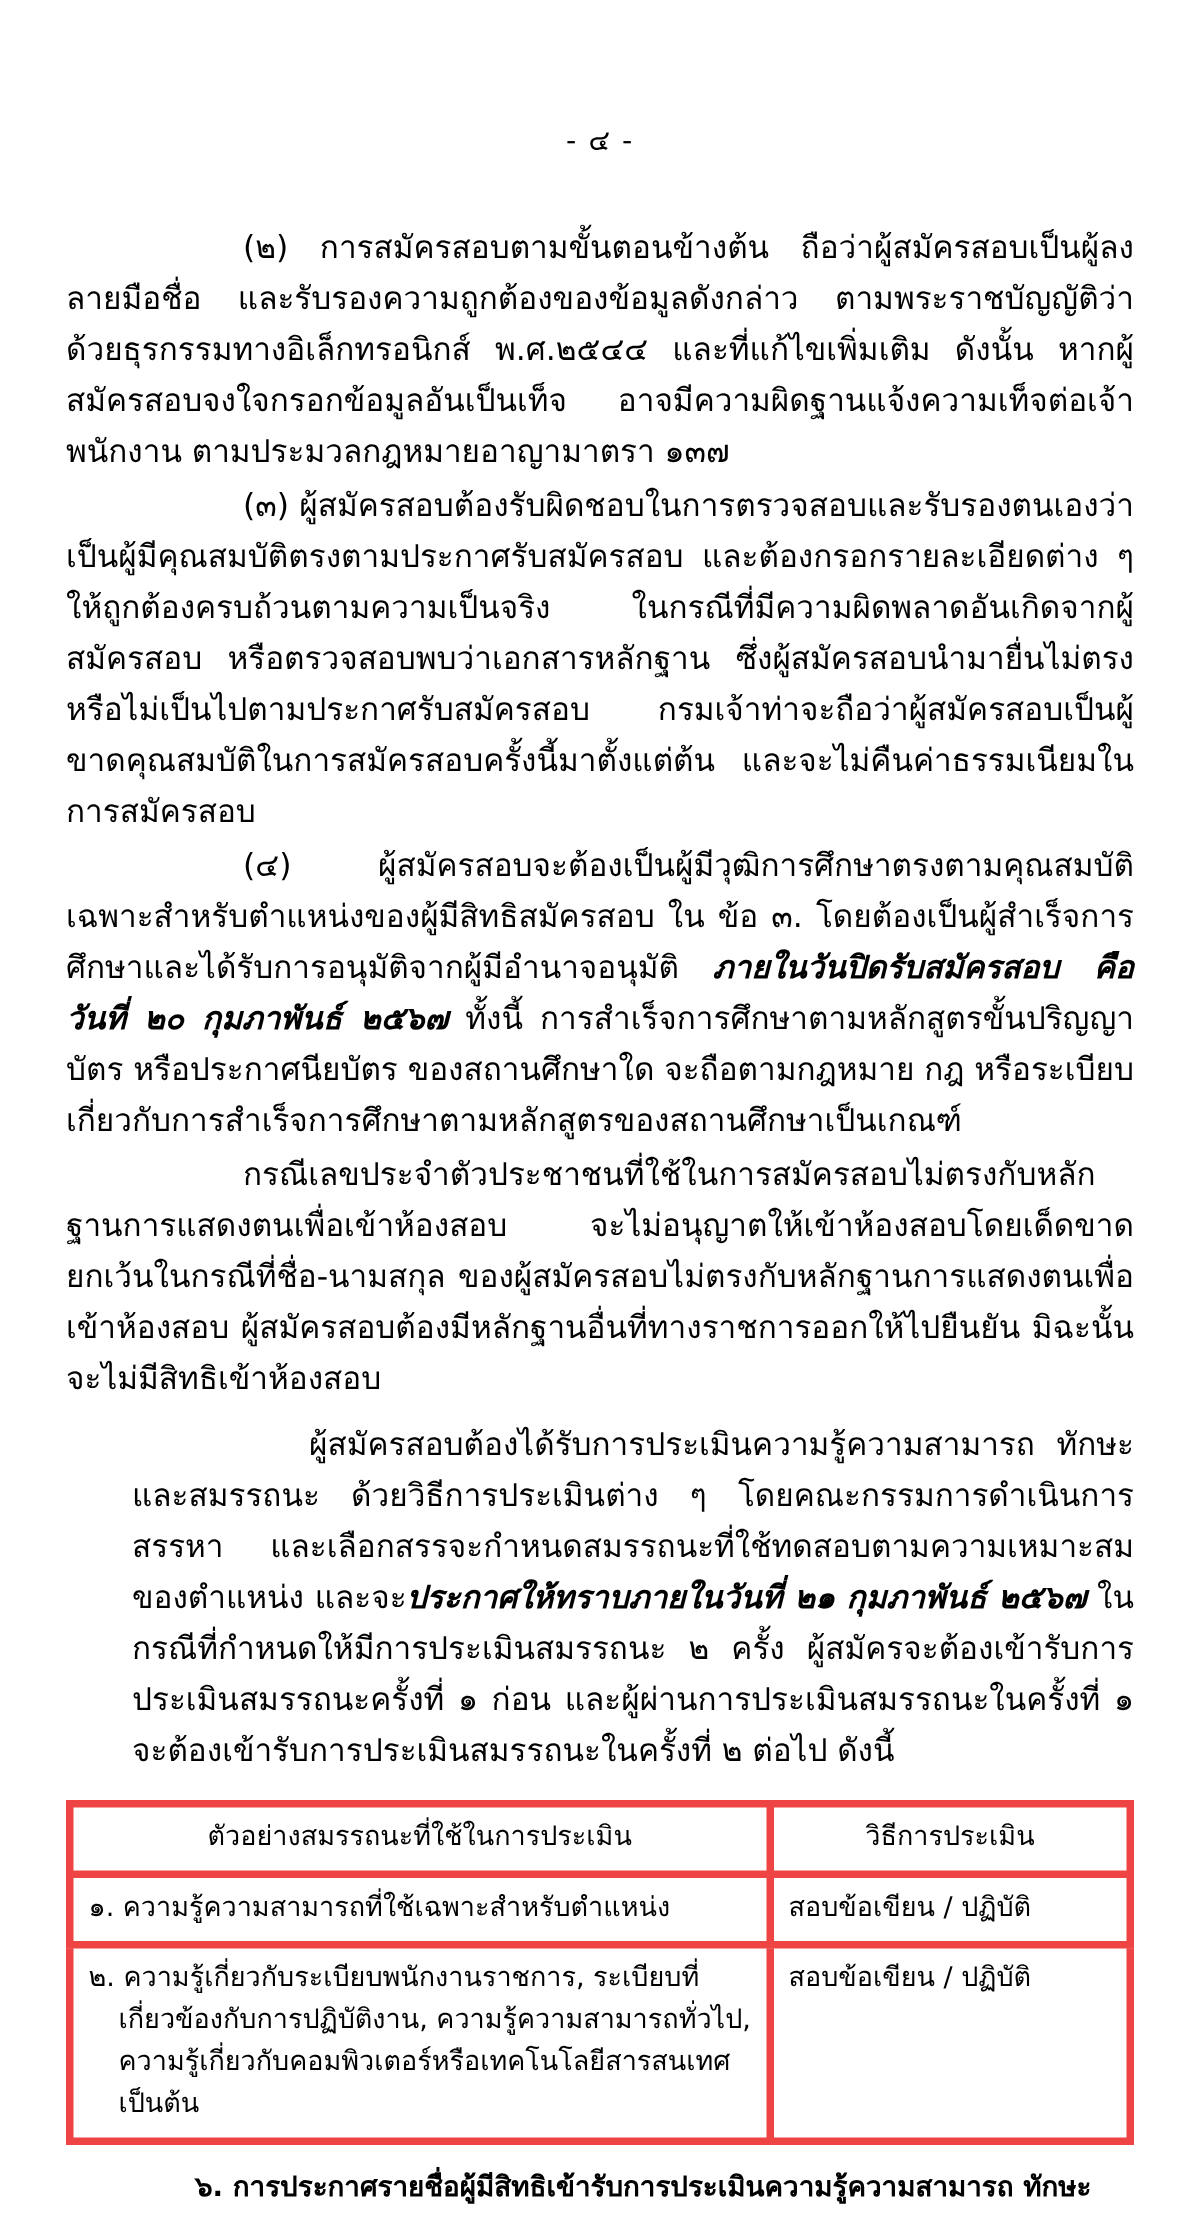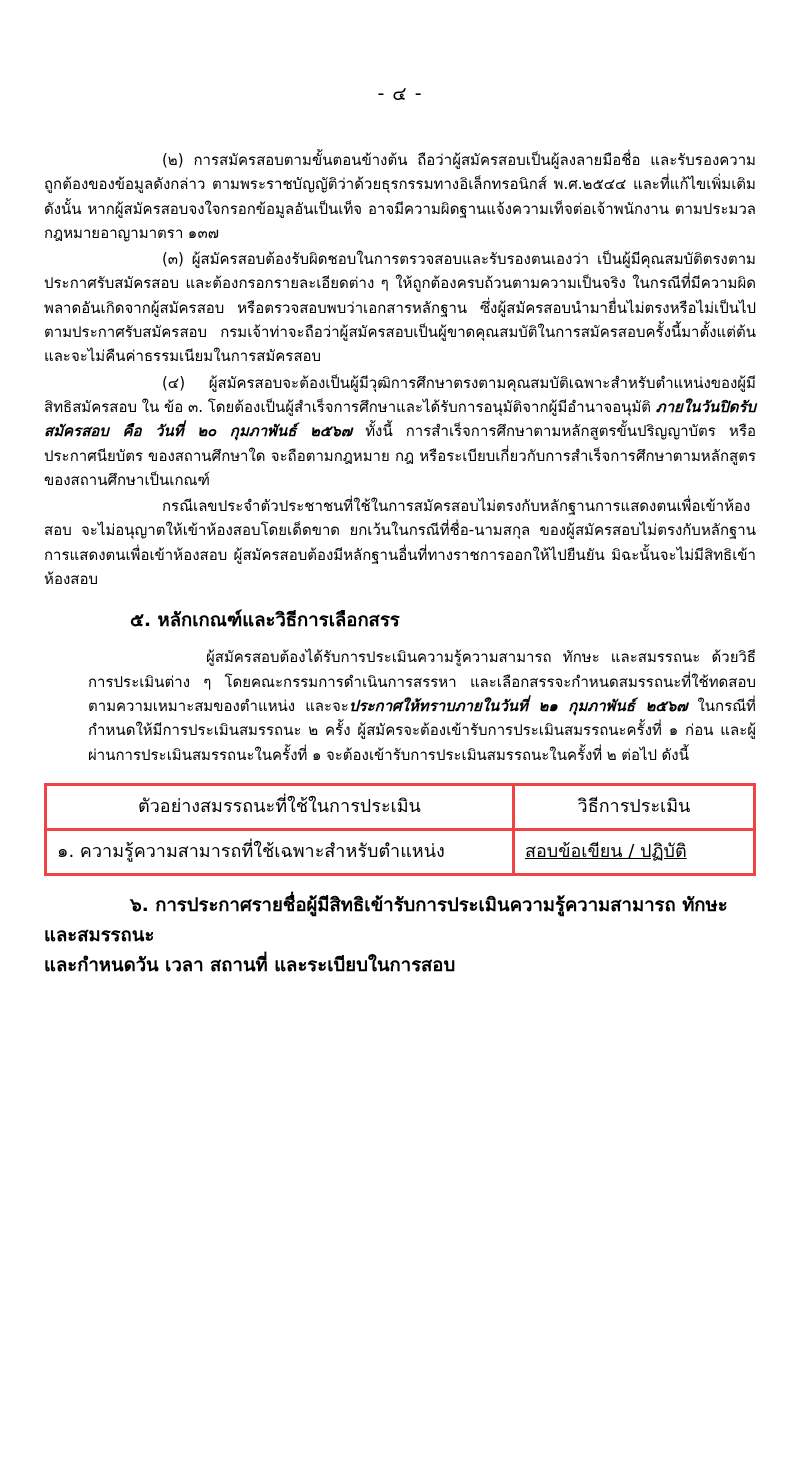--- a/index.html
+++ b/index.html
@@ -21,21 +21,21 @@
     padding: 78px 44px 40px 44px;
   }
   .page-number {
     text-align: center;
     font-size: 19px;
     letter-spacing: 1px;
     margin-bottom: 40px;
   }
   p {
     margin: 0;
-    font-size: 15px;
+    font-size: 21px;
     line-height: 1.62;
     text-align: justify;
     text-justify: inter-word;
     word-spacing: -0.2px;
   }
   .indent-lg {
     text-indent: 118px;
   }
   .para-block {
     margin-bottom: 2px;
@@ -55,35 +55,34 @@
     text-indent: 0;
   }
   .bold { font-weight: bold; font-style: italic; }
   table.assess {
     width: 100%;
     border-collapse: collapse;
     margin-top: 16px;
     margin-bottom: 12px;
   }
   table.assess th, table.assess td {
-    border: 3px solid #ef4444;
+    border: 5px solid #ef4444;
     padding: 6px 10px 8px 10px;
     font-size: 18px;
     line-height: 1.55;
     vertical-align: top;
     text-align: left;
   }
   table.assess th {
     text-align: center;
     font-weight: normal;
   }
   table.assess td.col-method {
     width: 34%;
     white-space: nowrap;
-    text-decoration: underline;
   }
   table.assess th.col-method {
     width: 34%;
   }
   .cell-indent {
     display: block;
     padding-left: 20px;
     text-indent: -20px;
   }
   .tight { margin-top: 10px; margin-left: 44px; }
@@ -104,39 +103,44 @@
   </div>
 
   <div class="para-block">
     <p class="indent-lg"><span>(๔) ผู้สมัครสอบจะต้องเป็นผู้มีวุฒิการศึกษาตรงตามคุณสมบัติเฉพาะสำหรับตำแหน่งของผู้มีสิทธิสมัครสอบ ใน ข้อ ๓. โดยต้องเป็นผู้สำเร็จการศึกษาและได้รับการอนุมัติจากผู้มีอำนาจอนุมัติ </span><span class="bold">ภายในวันปิดรับสมัครสอบ คือ วันที่ ๒๐ กุมภาพันธ์ ๒๕๖๗</span><span> ทั้งนี้ การสำเร็จการศึกษาตามหลักสูตรขั้นปริญญาบัตร หรือประกาศนียบัตร ของสถานศึกษาใด จะถือตามกฎหมาย กฎ หรือระเบียบเกี่ยวกับการสำเร็จการศึกษาตามหลักสูตรของสถานศึกษาเป็นเกณฑ์</span></p>
   </div>
 
   <div class="para-block">
     <p class="indent-lg">กรณีเลขประจำตัวประชาชนที่ใช้ในการสมัครสอบไม่ตรงกับหลักฐานการแสดงตนเพื่อเข้าห้องสอบ จะไม่อนุญาตให้เข้าห้องสอบโดยเด็ดขาด ยกเว้นในกรณีที่ชื่อ-นามสกุล ของผู้สมัครสอบไม่ตรงกับหลักฐานการแสดงตนเพื่อเข้าห้องสอบ ผู้สมัครสอบต้องมีหลักฐานอื่นที่ทางราชการออกให้ไปยืนยัน มิฉะนั้นจะไม่มีสิทธิเข้าห้องสอบ</p>
   </div>
 
-  <h2 class="heading">๕. หลักเกณฑ์และวิธีการเลือกสรร</h2>
 
   <div class="para-block tight">
     <p class="indent-lg"><span>ผู้สมัครสอบต้องได้รับการประเมินความรู้ความสามารถ ทักษะ และสมรรถนะ ด้วยวิธีการประเมินต่าง ๆ โดยคณะกรรมการดำเนินการสรรหา และเลือกสรรจะกำหนดสมรรถนะที่ใช้ทดสอบตามความเหมาะสมของตำแหน่ง และจะ</span><span class="bold">ประกาศให้ทราบภายในวันที่ ๒๑ กุมภาพันธ์ ๒๕๖๗</span><span> ในกรณีที่กำหนดให้มีการประเมินสมรรถนะ ๒ ครั้ง ผู้สมัครจะต้องเข้ารับการประเมินสมรรถนะครั้งที่ ๑ ก่อน และผู้ผ่านการประเมินสมรรถนะในครั้งที่ ๑ จะต้องเข้ารับการประเมินสมรรถนะในครั้งที่ ๒ ต่อไป ดังนี้</span></p>
   </div>
 
   <table class="assess">
     <thead>
       <tr>
         <th>ตัวอย่างสมรรถนะที่ใช้ในการประเมิน</th>
         <th class="col-method">วิธีการประเมิน</th>
       </tr>
     </thead>
     <tbody>
       <tr>
         <td>
             <span class="cell-indent">๑. ความรู้ความสามารถที่ใช้เฉพาะสำหรับตำแหน่ง</span>
           </td>
         <td class="col-method">สอบข้อเขียน / ปฏิบัติ</td>
       </tr>
+      <tr>
+        <td>
+            <span class="cell-indent">๒. ความรู้เกี่ยวกับระเบียบพนักงานราชการ, ระเบียบที่เกี่ยวข้องกับการปฏิบัติงาน, ความรู้ความสามารถทั่วไป, ความรู้เกี่ยวกับคอมพิวเตอร์หรือเทคโนโลยีสารสนเทศ เป็นต้น</span>
+          </td>
+        <td class="col-method">สอบข้อเขียน / ปฏิบัติ</td>
+      </tr>
     </tbody>
   </table>
 
   <h2 class="heading">๖. การประกาศรายชื่อผู้มีสิทธิเข้ารับการประเมินความรู้ความสามารถ ทักษะ และสมรรถนะ</h2>
   <h2 class="heading-flat">และกำหนดวัน เวลา สถานที่ และระเบียบในการสอบ</h2>
 
 </div>
 
 </body></html>

